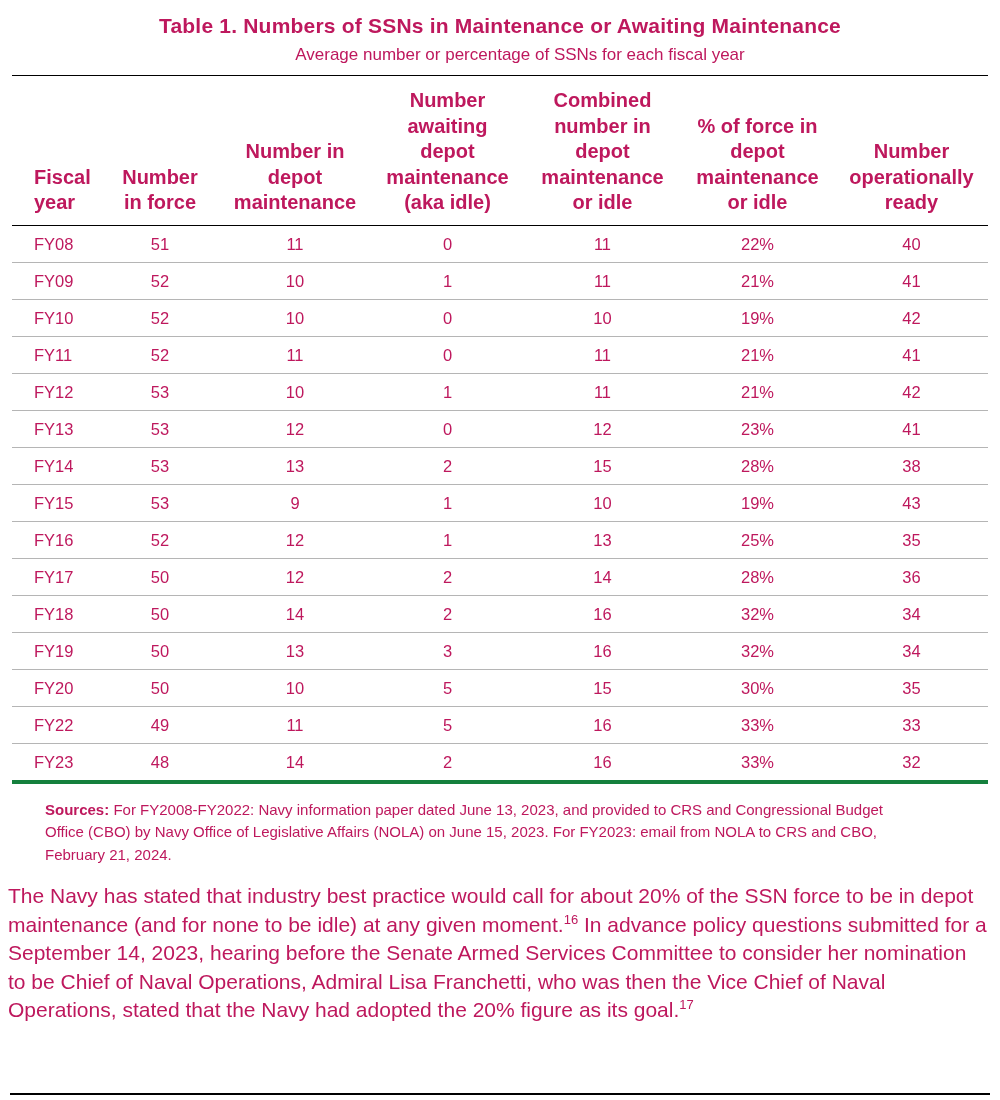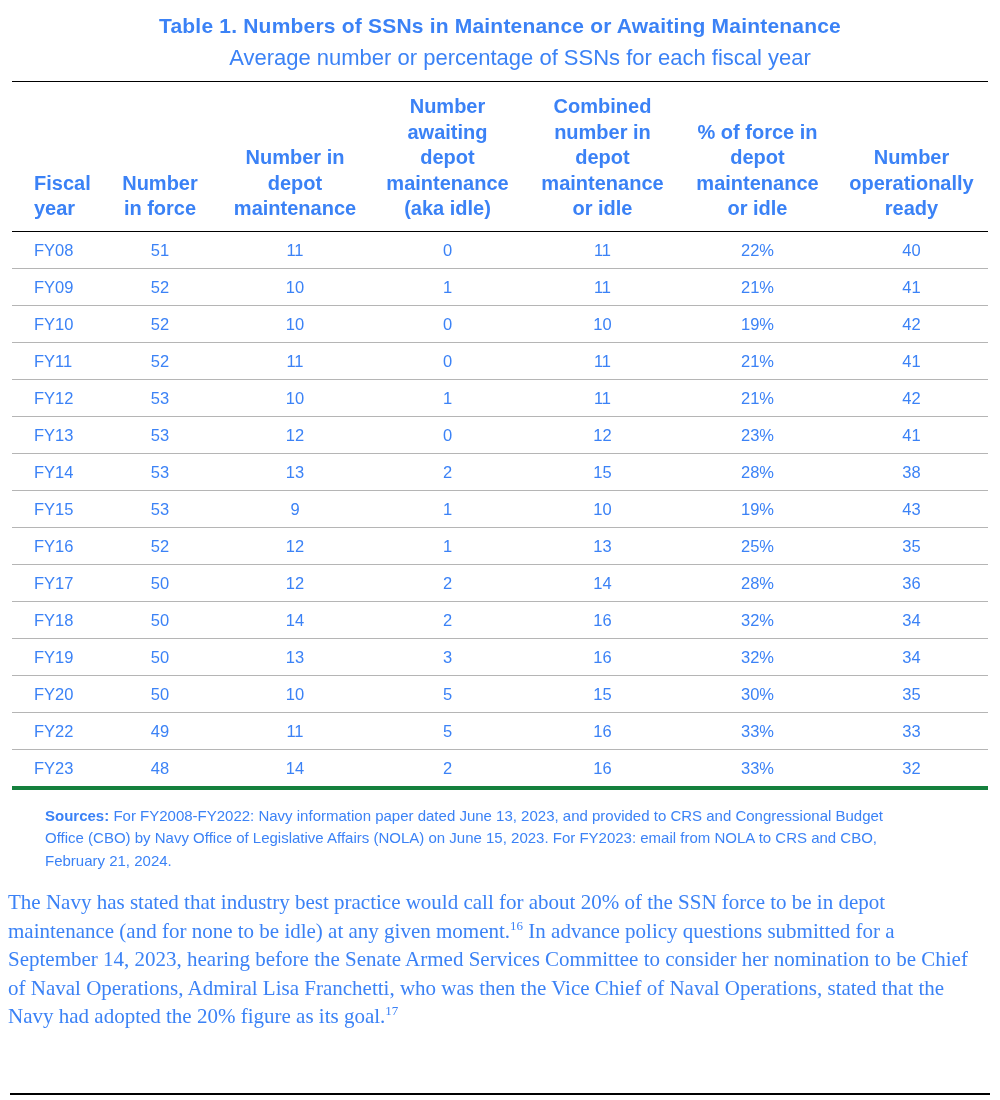--- a/index.html
+++ b/index.html
@@ -5,36 +5,36 @@
   html, body {
     margin: 0;
     padding: 0;
     background: #ffffff;
   }
   .page {
     width: 1000px;
     height: 1100px;
     position: relative;
     background: #ffffff;
-    color: #3b82f6;
+    color: #be185d;
     font-family: "Liberation Sans", sans-serif;
     overflow: hidden;
     box-sizing: border-box;
   }
   .title {
     padding-top: 14px;
     text-align: center;
     font-size: 21px;
     font-weight: bold;
     letter-spacing: 0.2px;
   }
   .subtitle {
     margin-top: 7px;
     text-align: center;
-    font-size: 22px;
+    font-size: 17px;
     padding-left: 40px;
   }
   table.data {
     border-collapse: collapse;
     table-layout: fixed;
     width: 976px;
     margin: 10px 12px 0 12px;
   }
   table.data thead th {
     border-top: 1.5px solid #000;
@@ -63,21 +63,21 @@
   p { margin: 0; }
   .sources {
     margin: 15px 95px 0 45px;
     font-size: 15px;
     line-height: 1.5;
   }
   .sources .lbl {
     font-weight: bold;
   }
   .body-text {
-    font-family: Liberation Serif, serif;
+    font-family: Liberation Sans, sans-serif;
     font-size: 21px;
     line-height: 1.35;
     margin: 16px 12px 12px 8px;
   }
   .body-text sup {
     font-size: 13px;
     line-height: 0;
   }
   .bottom-rule {
     position: absolute;

